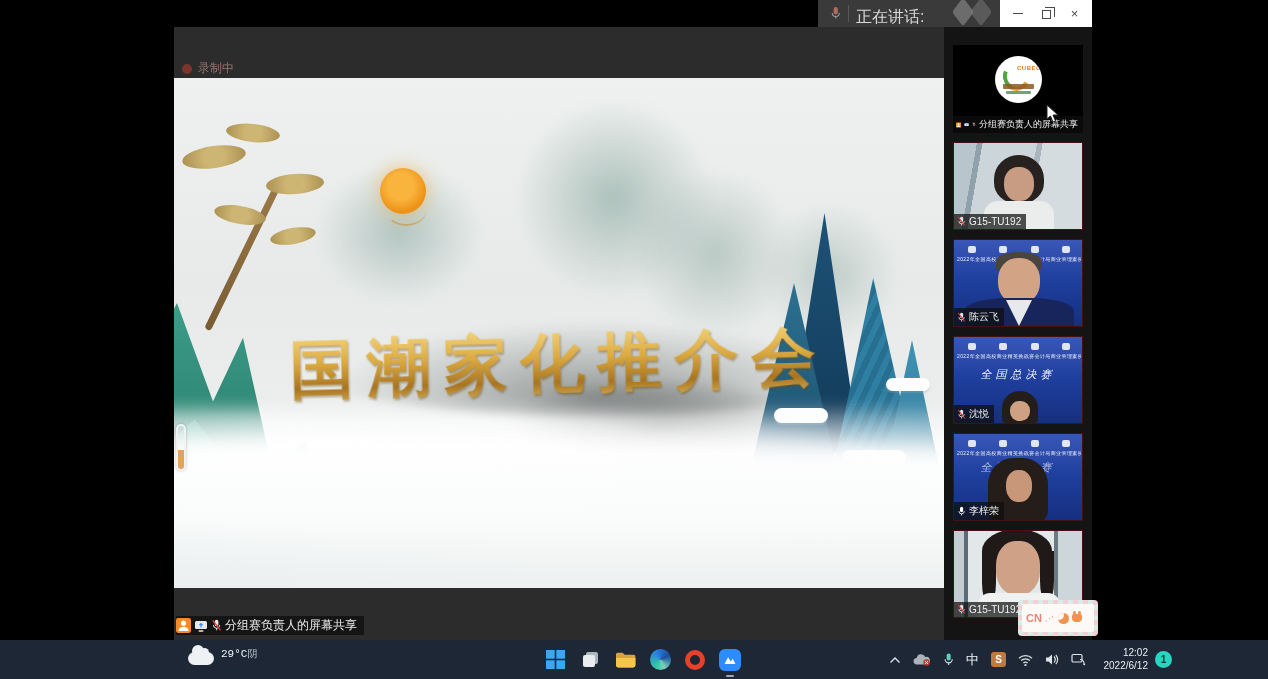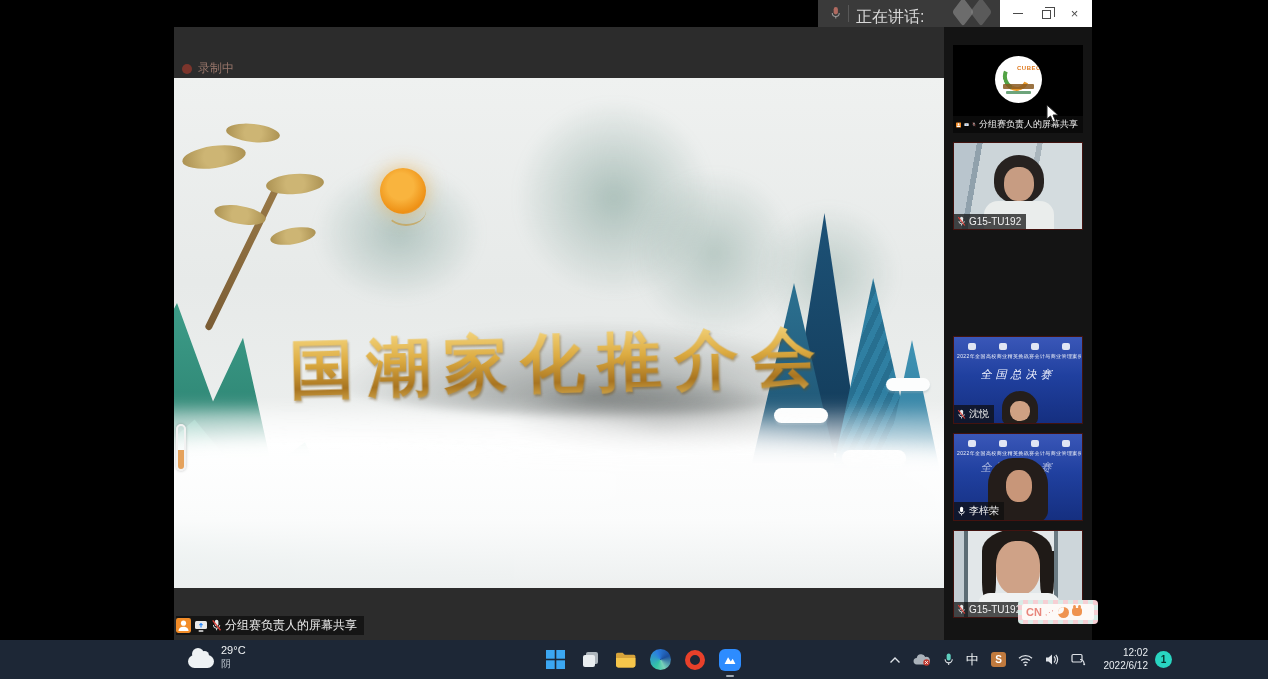--- a/index.html
+++ b/index.html
@@ -137,38 +137,38 @@
   .scene-closeup { position:absolute; inset:0; background:linear-gradient(90deg,#c3cdd3 0 8%,#5c6c74 8% 11%,#e2e7e9 11% 78%,#6a7a82 78% 81%,#cdd6da 81% 100%); }
   .t6 .hair { left:28px; top:-2px; width:70px; height:44px; border-radius:50% 50% 30% 30%; background:#1f1a17; }
   .t6 .hair-l { position:absolute; left:28px; top:20px; width:14px; height:52px; background:#1f1a17; border-radius:0 0 40% 40%; }
   .t6 .hair-r { position:absolute; left:86px; top:20px; width:14px; height:50px; background:#1f1a17; border-radius:0 0 40% 40%; }
   .t6 .face { left:42px; top:10px; width:44px; height:54px; border-radius:44%; background:#cfa287; }
   .t6 .shirt { left:24px; top:62px; width:82px; height:26px; border-radius:12px 12px 0 0; background:#f0f2f2; }
 
   .cursor { position:absolute; left:1046px; top:104px; z-index:40; }
 
   
-  .ime { position:absolute; left:1018px; top:600px; width:80px; height:24px; z-index:50;
+  .ime { position:absolute; left:1018px; top:600px; width:80px; height:36px; z-index:50;
          background:conic-gradient(#f6cfd4 25%,#d9ece7 0 50%,#f6cfd4 0 75%,#d9ece7 0) 0 0/10px 10px; border-radius:4px; padding:4px; }
   .ime-inner { width:100%; height:100%; background:#fdf9f7; border-radius:2px; display:flex; align-items:center; gap:3px; padding:0 4px; }
   .ime-lang { font-size:11px; font-weight:bold; color:#e8857b; }
   .ime-marks { font-size:8px; color:#e8857b; letter-spacing:1px; }
   .moon { width:11px; height:11px; border-radius:50%; background:#ef9350; position:relative; overflow:hidden; flex:none; }
   .moon::after { content:""; position:absolute; left:-4px; top:-3px; width:10px; height:10px; border-radius:50%; background:#fdf9f7; }
   .flower { width:10px; height:8px; background:#ef9350; border-radius:2px 2px 4px 4px; position:relative; flex:none; }
   .flower::before { content:""; position:absolute; left:1px; top:-3px; width:3px; height:4px; background:#ef9350; border-radius:50%;
                     box-shadow:5px 0 0 #ef9350; }
 
   
   .taskbar { position:absolute; left:0; top:640px; width:1268px; height:39px; background:#1d2736; }
   .weather { position:absolute; left:188px; top:4px; display:flex; align-items:center; gap:7px; }
   .wcloud { width:26px; height:13px; background:#eef2f4; border-radius:10px; position:relative; margin-top:8px; }
   .wcloud::before { content:""; position:absolute; left:4px; top:-7px; width:12px; height:12px; border-radius:50%; background:#eef2f4; }
   .wcloud::after  { content:""; position:absolute; left:12px; top:-4px; width:9px; height:9px; border-radius:50%; background:#eef2f4; }
-  .wtext { display:flex; flex-direction:column; line-height:13px; }
+  .wtext { display:flex; flex-direction:row; line-height:13px;font-family:Liberation Mono, monospace; }
   .wtemp { font-size:11px; color:#f0f3f5; }
   .wcond { font-size:10px; color:#b9c2cb; }
   .apps { position:absolute; left:542px; top:6px; display:flex; gap:9px; }
   .app { width:26px; height:27px; display:flex; align-items:center; justify-content:center; position:relative; }
   .edge-ic { width:21px; height:21px; border-radius:50%;
              background:conic-gradient(from 210deg,#35c6a5,#2b7de0 35%,#1b4f9e 60%,#79d2b9 85%,#35c6a5); }
   .opera-ic { width:20px; height:20px; border-radius:50%; border:5px solid #e8402a; }
   .meet-ic { width:22px; height:22px; border-radius:6px; background:#2d8cff; display:flex; align-items:center; justify-content:center; }
   .underline { position:absolute; left:9px; bottom:-4px; width:8px; height:2px; border-radius:1px; background:#9fa9b2; }
   .tray { position:absolute; right:182px; top:0; height:39px; display:flex; align-items:center; gap:12px; }
@@ -309,20 +309,43 @@
         <svg width="9" height="11" viewBox="0 0 12 15">
             <rect x="4" y="1" width="4.2" height="7.4" rx="2.1" fill="#e9e9e9"></rect>
             <path d="M2.4 7a3.7 3.7 0 0 0 7.4 0" fill="none" stroke="#e9e9e9" stroke-width="1.1"></path>
             <line x1="6.1" y1="10.7" x2="6.1" y2="13" stroke="#e9e9e9" stroke-width="1.1"></line>
             <line x1="1.6" y1="1.6" x2="10.6" y2="13" stroke="#e04038" stroke-width="1.5"></line>
           </svg>
         <span>G15-TU192</span>
       </div>
     </div>
 
+    <div class="thumb t3">
+      <div class="scene-blue"></div>
+      <div class="logo-row">
+          <i></i>
+          <i></i>
+          <i></i>
+          <i></i>
+        </div>
+      <div class="bk-line">2022年全国高校商业精英挑战赛会计与商业管理案例竞赛</div>
+      <div class="hair"></div>
+      <div class="face"></div>
+      <div class="shoulders"></div>
+      <div class="collar"></div>
+      <div class="thumb-label">
+        <svg width="9" height="11" viewBox="0 0 12 15">
+            <rect x="4" y="1" width="4.2" height="7.4" rx="2.1" fill="#e9e9e9"></rect>
+            <path d="M2.4 7a3.7 3.7 0 0 0 7.4 0" fill="none" stroke="#e9e9e9" stroke-width="1.1"></path>
+            <line x1="6.1" y1="10.7" x2="6.1" y2="13" stroke="#e9e9e9" stroke-width="1.1"></line>
+            <line x1="1.6" y1="1.6" x2="10.6" y2="13" stroke="#e04038" stroke-width="1.5"></line>
+          </svg>
+        <span>陈云飞</span>
+      </div>
+    </div>
 
     <div class="thumb t4">
       <div class="scene-blue"></div>
       <div class="logo-row">
           <i></i>
           <i></i>
           <i></i>
           <i></i>
         </div>
       <div class="bk-line">2022年全国高校商业精英挑战赛会计与商业管理案例竞赛</div>

